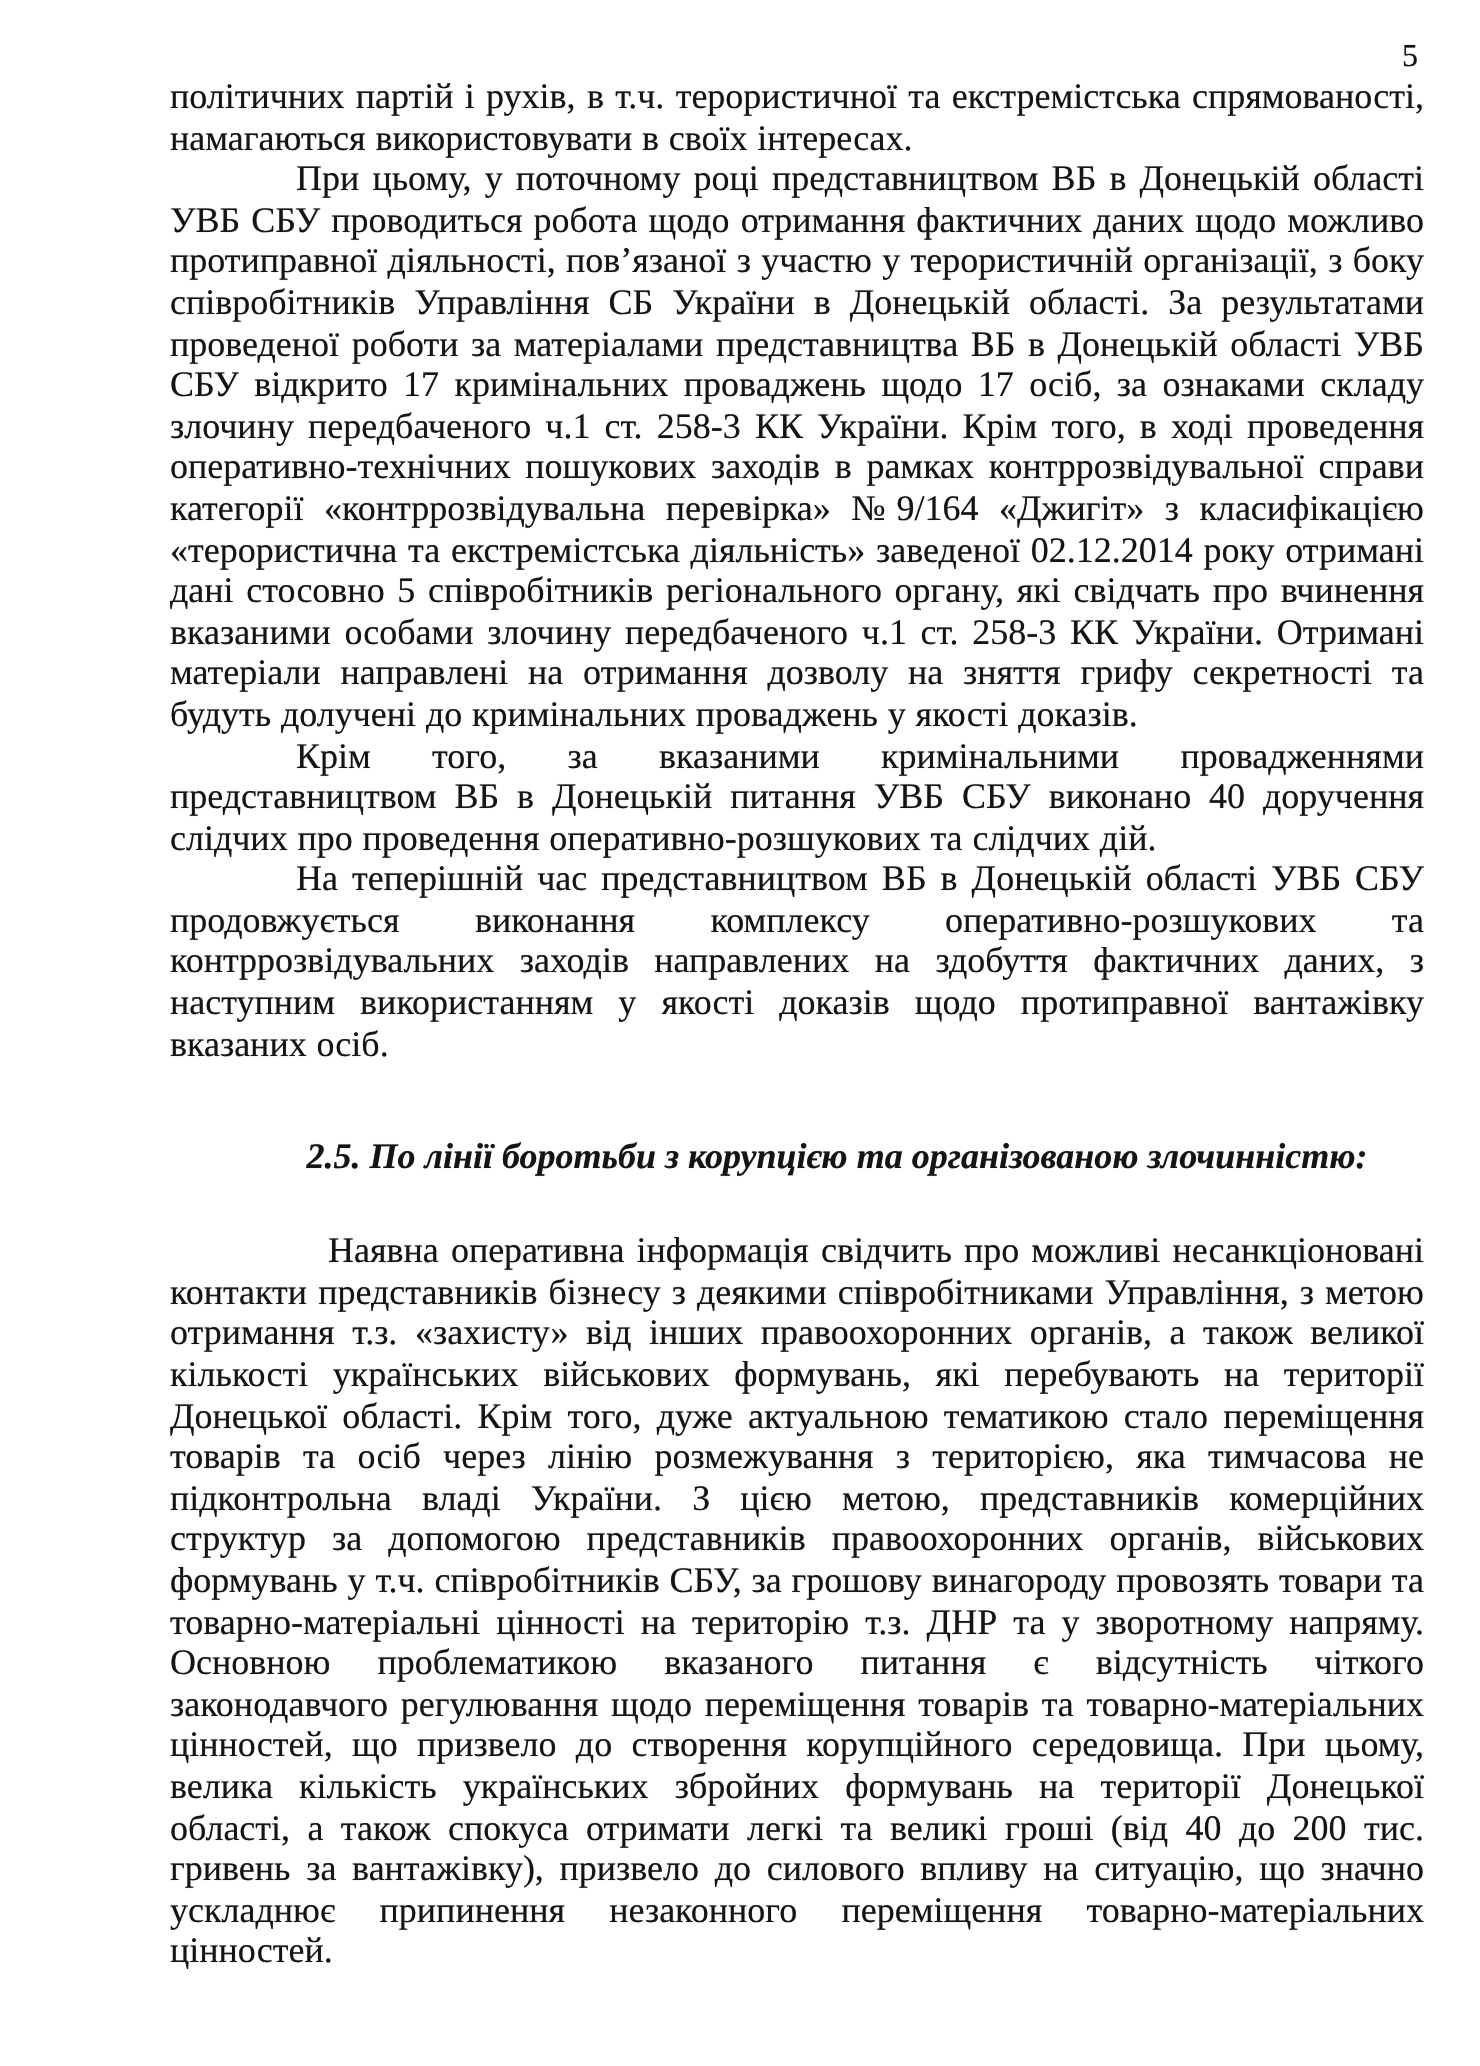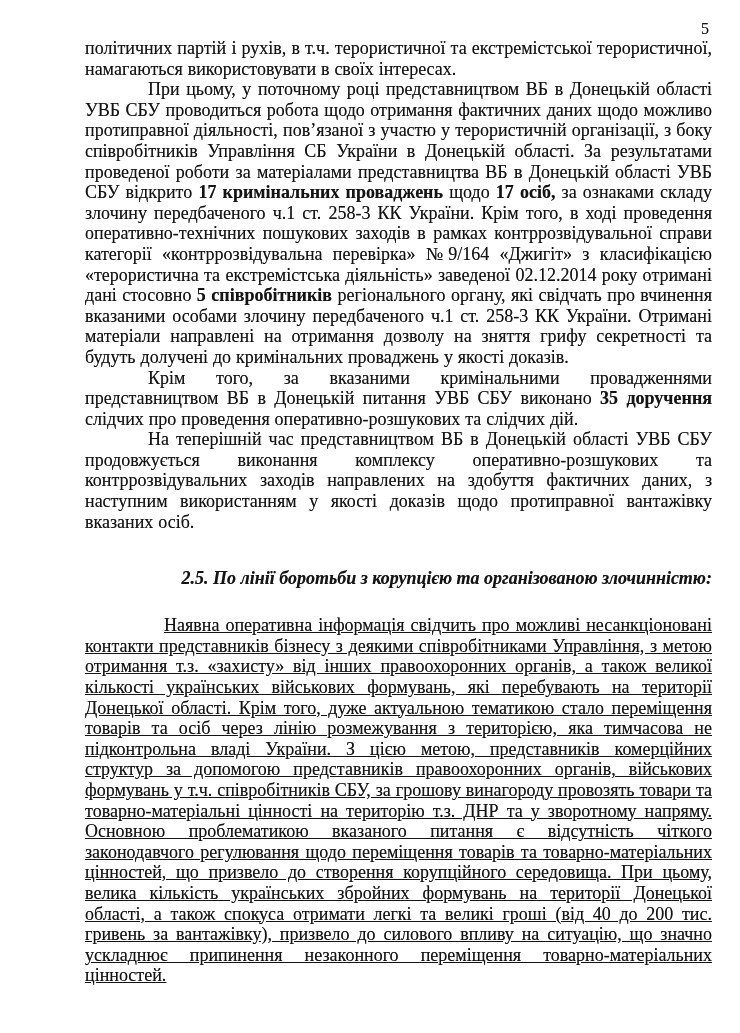--- a/index.html
+++ b/index.html
@@ -37,49 +37,48 @@
     line-height: 20.6px;
     text-align: justify;
     text-indent: 63px;
     word-spacing: 0.4px;
   }
   p.para.no-indent {
     text-indent: 0;
   }
   p.para.big-indent {
     text-indent: 79px;
-    text-decoration: underline;
   }
   p.section-heading {
     margin: 36px 0 26px 0;
     font-size: 18px;
     line-height: 21px;
     font-weight: bold;
     font-style: italic;
-    text-align: right;
+    text-align: center;
     text-indent: 40px;
   }
   b {
-    font-weight: bold;
+    font-weight: normal;
   }
 </style>
 </head>
 <body>
 
 <div class="page">
 
   <div class="page-number">5</div>
 
   <div class="content">
 
-    <p class="para no-indent"><span>політичних партій і рухів, в т.ч. терористичної та екстремістської терористичної, намагаються використовувати в своїх інтересах.</span></p>
+    <p class="para no-indent"><span>політичних партій і рухів, в т.ч. терористичної та екстремістська спрямованості, намагаються використовувати в своїх інтересах.</span></p>
 
     <p class="para"><span>При цьому, у поточному році представництвом ВБ в Донецькій області УВБ СБУ проводиться робота щодо отримання фактичних даних щодо можливо протиправної діяльності, пов’язаної з участю у терористичній організації, з боку співробітників Управління СБ України в Донецькій області. За результатами проведеної роботи за матеріалами представництва ВБ в Донецькій області УВБ СБУ відкрито </span><b>17 кримінальних проваджень</b><span> щодо </span><b>17 осіб,</b><span> за ознаками складу злочину передбаченого ч.1 ст. 258-3 КК України. Крім того, в ході проведення оперативно-технічних пошукових заходів в рамках контррозвідувальної справи категорії «контррозвідувальна перевірка» №9/164 «Джигіт» з класифікацією «терористична та екстремістська діяльність» заведеної 02.12.2014 року отримані дані стосовно </span><b>5 співробітників</b><span> регіонального органу, які свідчать про вчинення вказаними особами злочину передбаченого ч.1 ст. 258-3 КК України. Отримані матеріали направлені на отримання дозволу на зняття грифу секретності та будуть долучені до кримінальних проваджень у якості доказів.</span></p>
 
-    <p class="para"><span>Крім того, за вказаними кримінальними провадженнями представництвом ВБ в Донецькій питання УВБ СБУ виконано </span><b>35 доручення</b><span> слідчих про проведення оперативно-розшукових та слідчих дій.</span></p>
+    <p class="para"><span>Крім того, за вказаними кримінальними провадженнями представництвом ВБ в Донецькій питання УВБ СБУ виконано </span><b>40 доручення</b><span> слідчих про проведення оперативно-розшукових та слідчих дій.</span></p>
 
     <p class="para"><span>На теперішній час представництвом ВБ в Донецькій області УВБ СБУ продовжується виконання комплексу оперативно-розшукових та контррозвідувальних заходів направлених на здобуття фактичних даних, з наступним використанням у якості доказів щодо протиправної вантажівку вказаних осіб.</span></p>
 
     <p class="section-heading"><span>2.5. По лінії боротьби з корупцією та організованою злочинністю:</span></p>
 
     <p class="para big-indent"><span>Наявна оперативна інформація свідчить про можливі несанкціоновані контакти представників бізнесу з деякими співробітниками Управління, з метою отримання т.з. «захисту» від інших правоохоронних органів, а також великої кількості українських військових формувань, які перебувають на території Донецької області. Крім того, дуже актуальною тематикою стало переміщення товарів та осіб через лінію розмежування з територією, яка тимчасова не підконтрольна владі України. З цією метою, представників комерційних структур за допомогою представників правоохоронних органів, військових формувань у т.ч. співробітників СБУ, за грошову винагороду провозять товари та товарно-матеріальні цінності на територію т.з. ДНР та у зворотному напряму. Основною проблематикою вказаного питання є відсутність чіткого законодавчого регулювання щодо переміщення товарів та товарно-матеріальних цінностей, що призвело до створення корупційного середовища. При цьому, велика кількість українських збройних формувань на території Донецької області, а також спокуса отримати легкі та великі гроші (від 40 до 200 тис. гривень за вантажівку), призвело до силового впливу на ситуацію, що значно ускладнює припинення незаконного переміщення товарно-матеріальних цінностей.</span></p>
 
   </div>
 </div>
 

